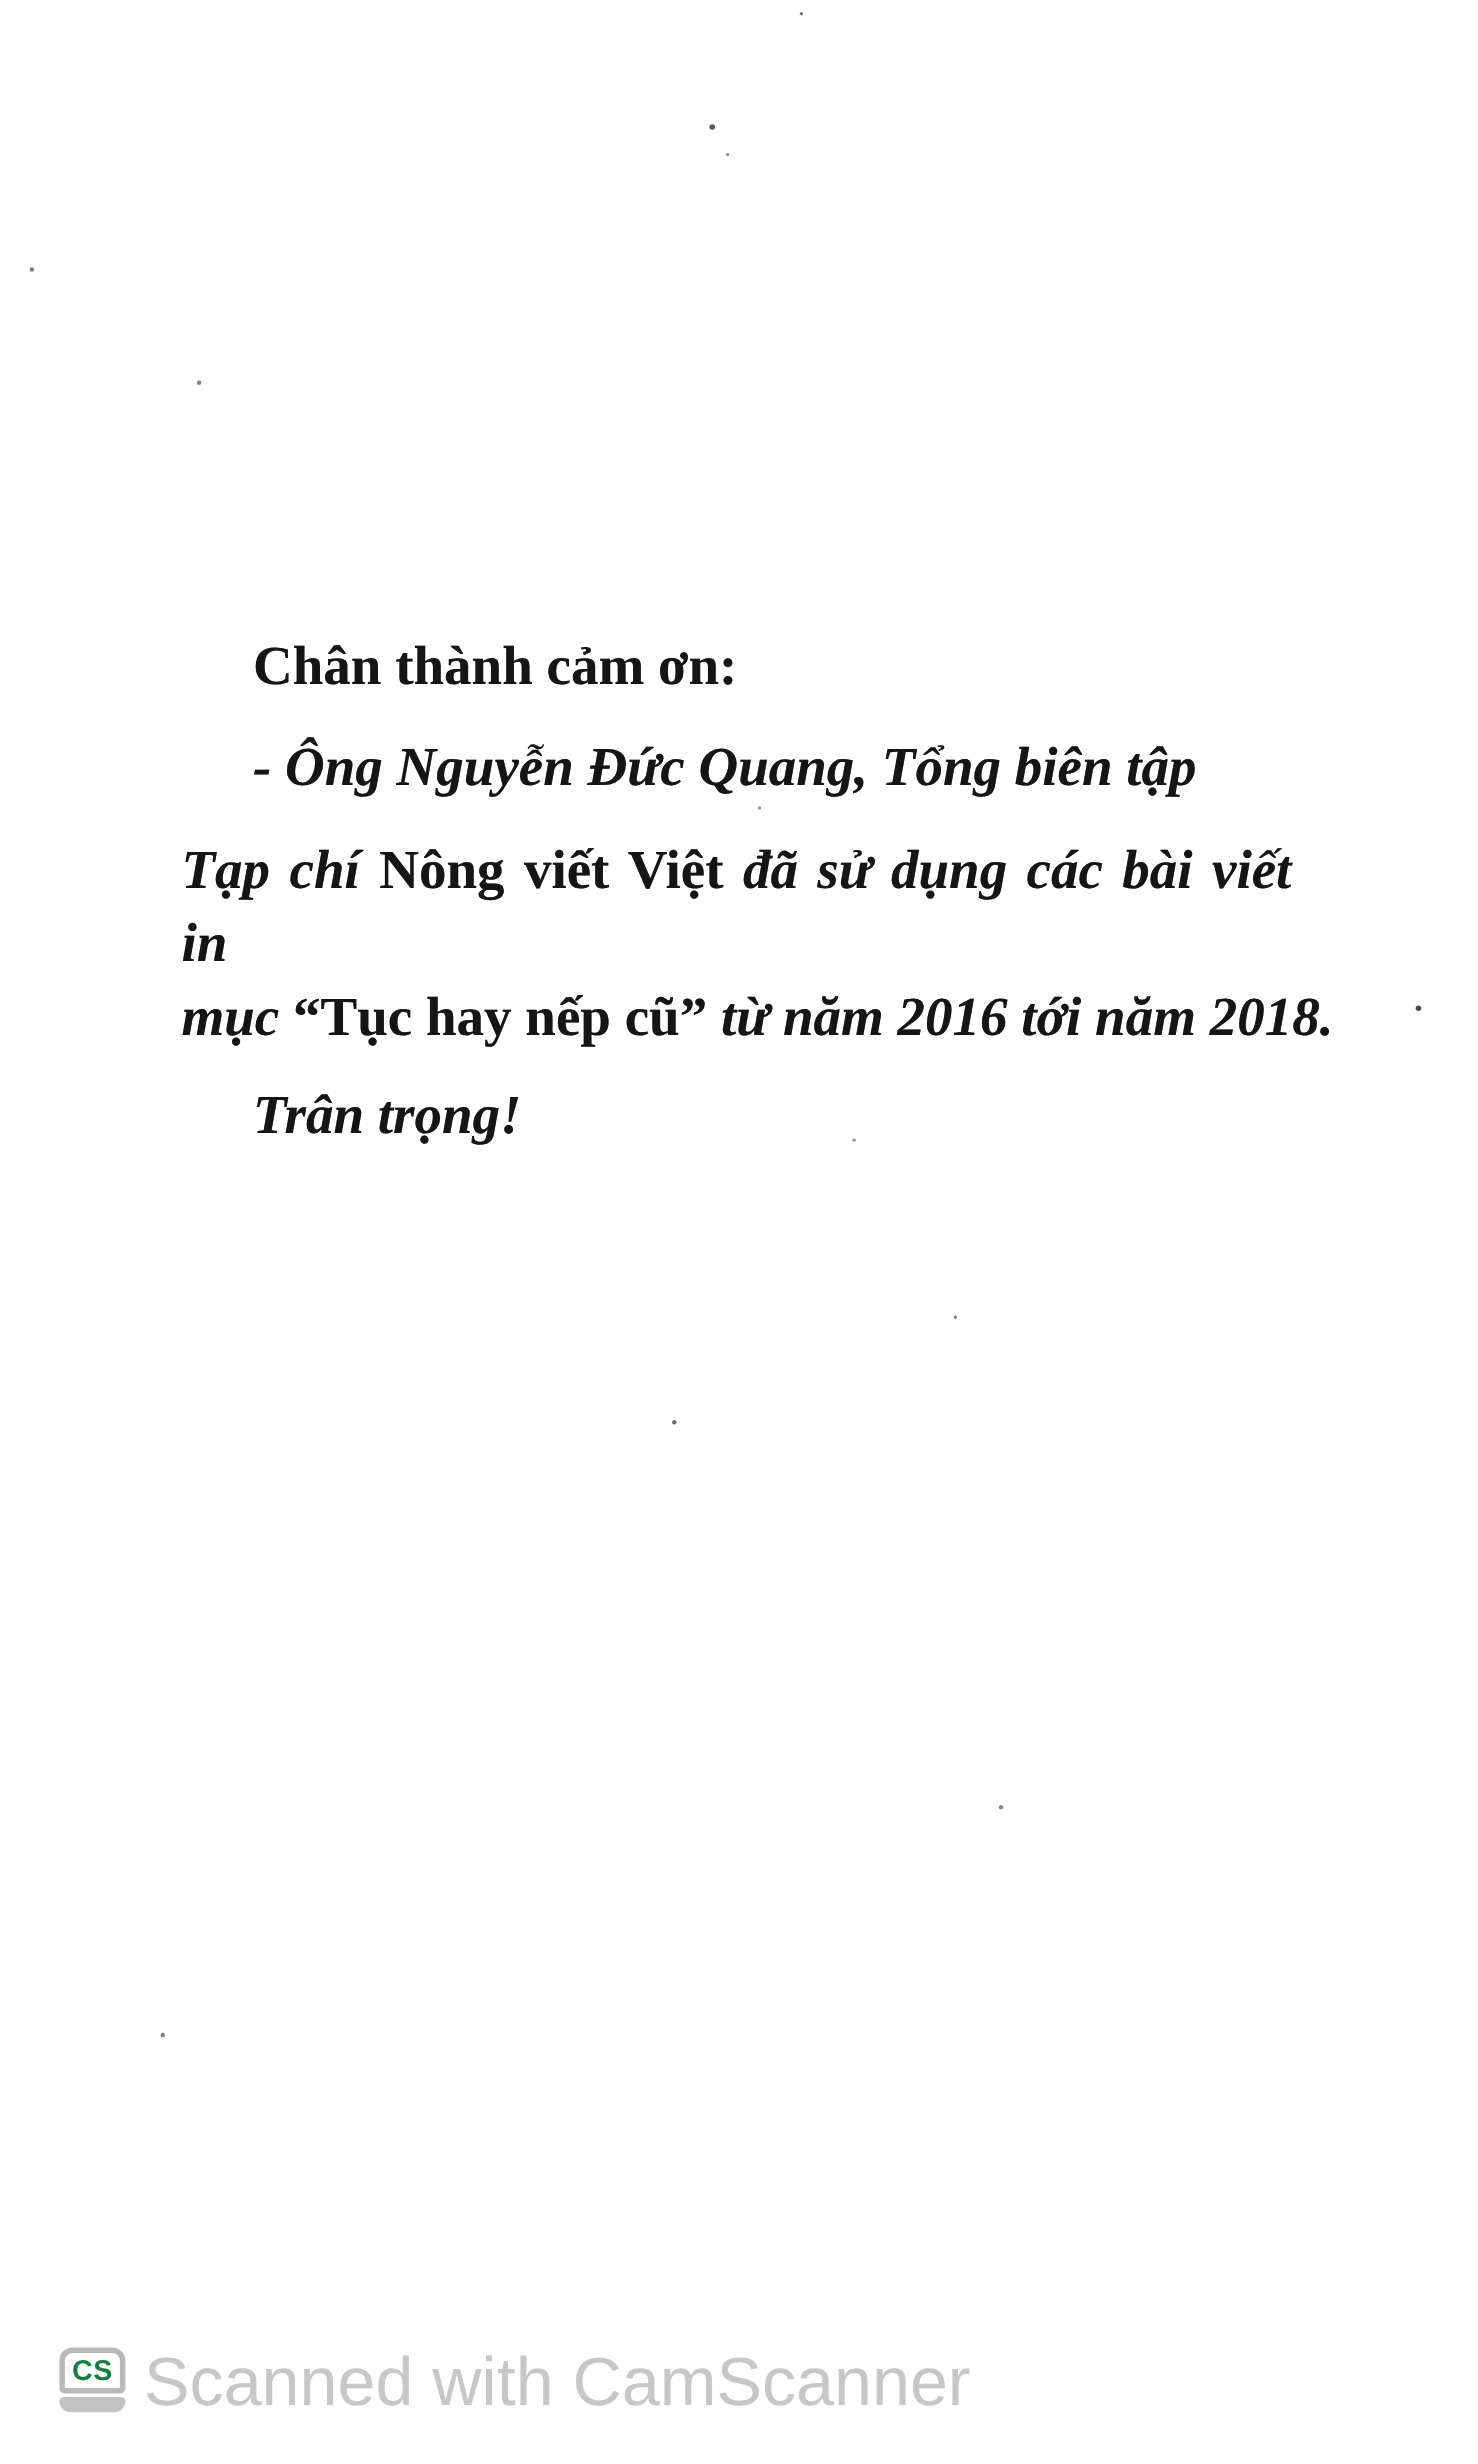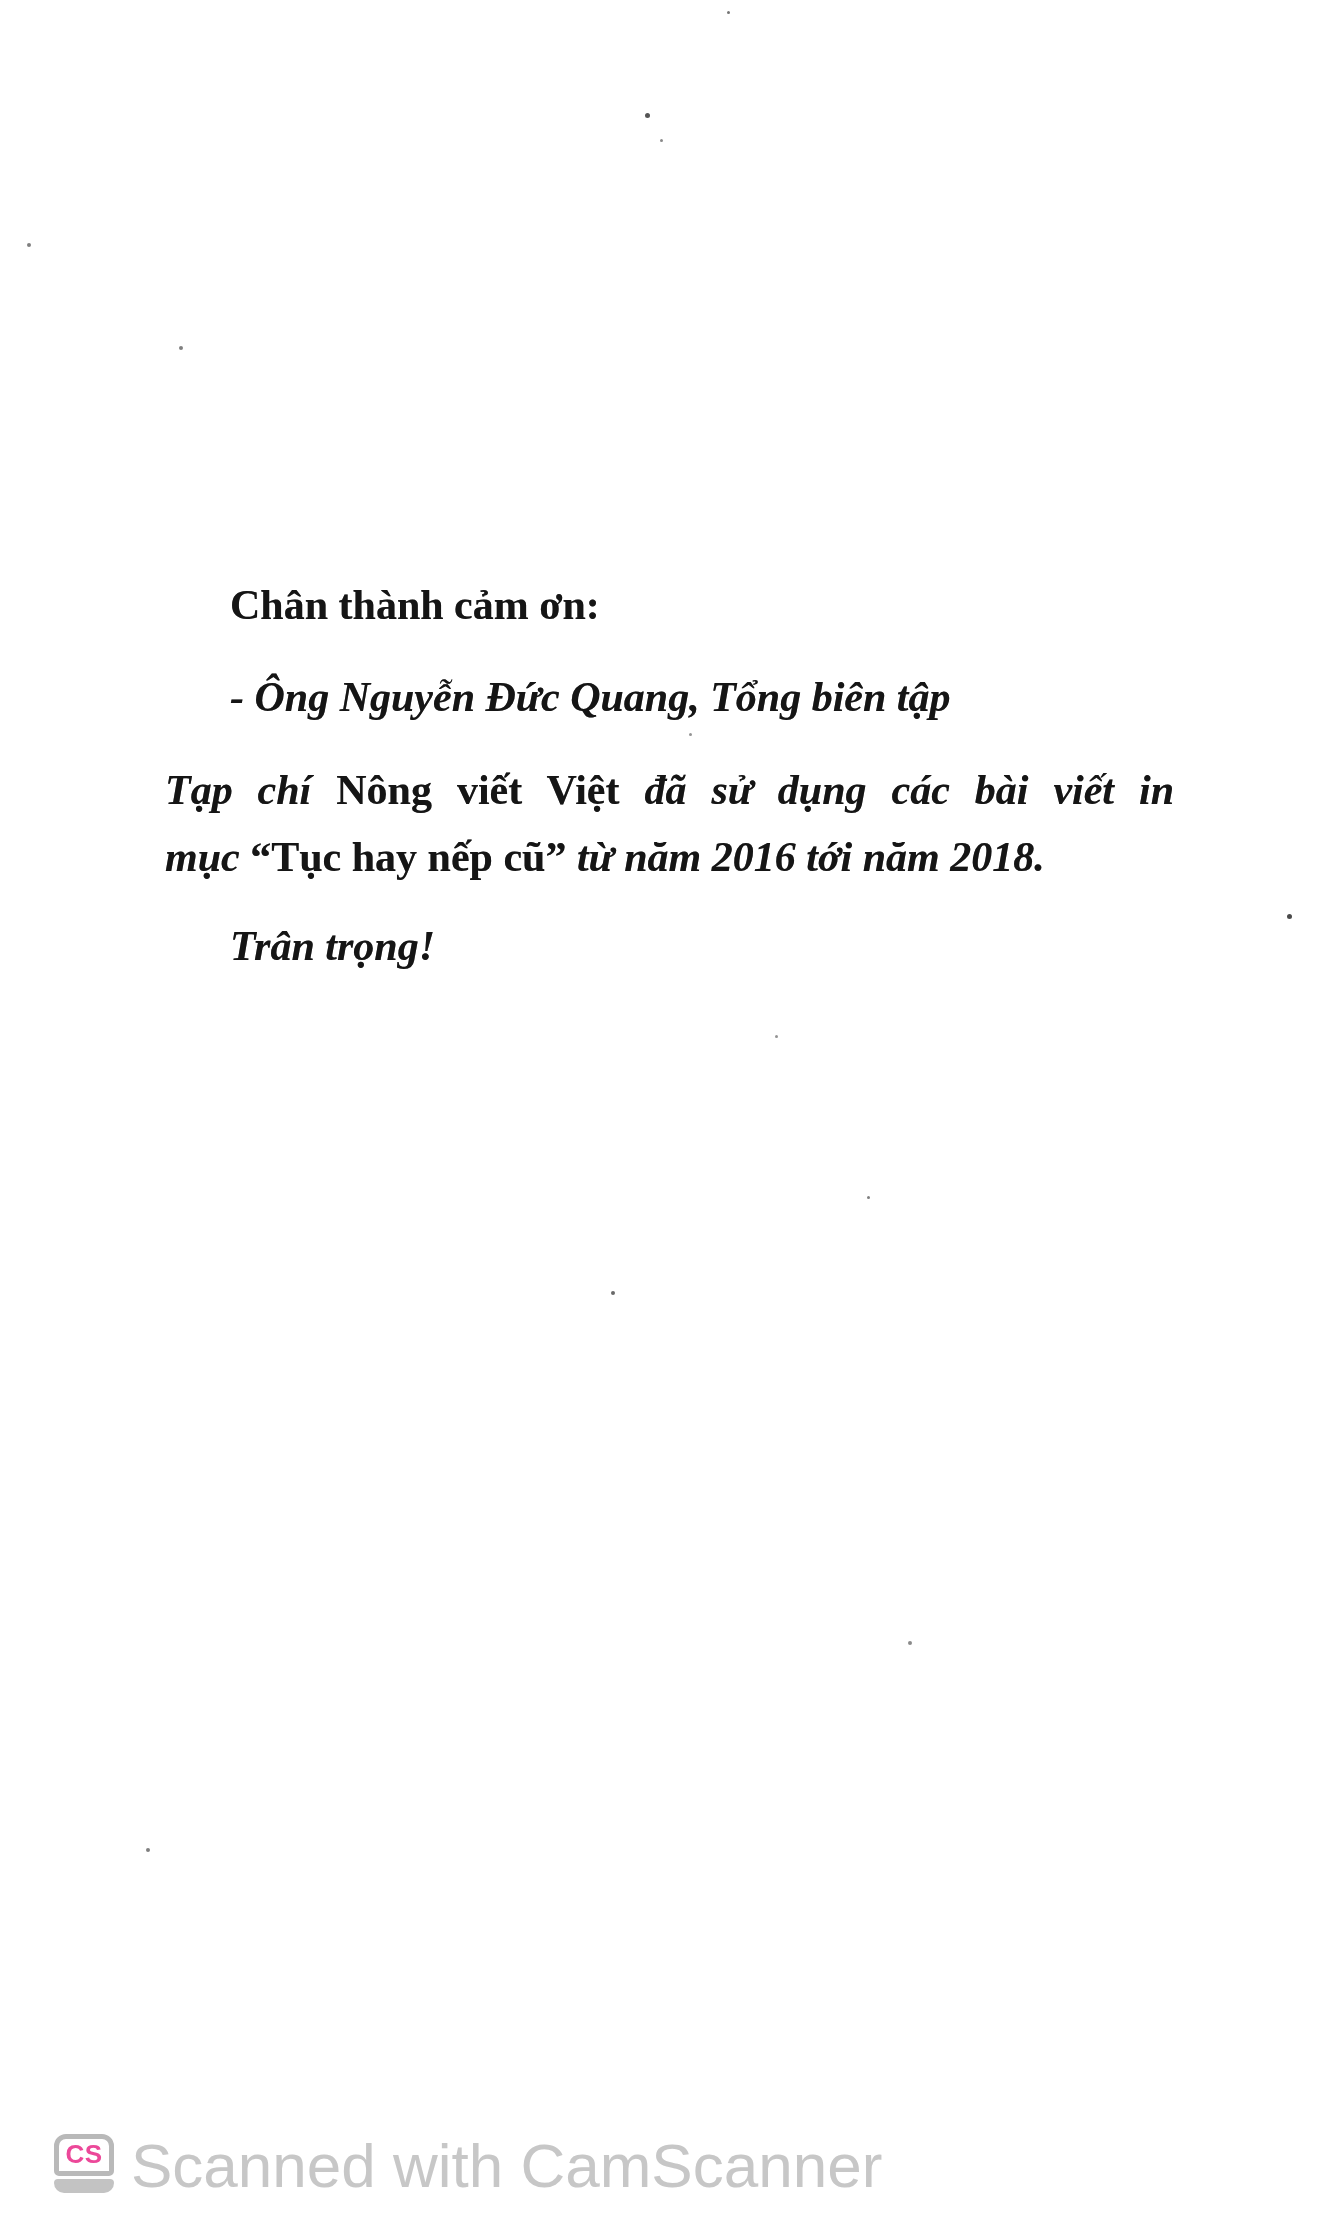--- a/index.html
+++ b/index.html
@@ -16,21 +16,21 @@
     inset: 0;
     background: #ffffff;
   }
   
   .text-block {
     position: absolute;
     left: 165px;
     top: 570px;
     width: 1009px;
     font-family: "Liberation Serif", "DejaVu Serif", serif;
-    font-size: 42px;
+    font-size: 50px;
     color: #151515;
     font-weight: 700;
     text-shadow: 0 0 0.6px rgba(20,20,20,0.55);
   }
   .line { line-height: 67px; white-space: nowrap; }
   .heading {
     line-height: 70px;
     margin-bottom: 22px;
     text-indent: 65px;
   }
@@ -74,27 +74,27 @@
     width: 60px;
     height: 59px;
   }
   .cs-logo .box {
     box-sizing: border-box;
     width: 60px;
     height: 42px;
     border: 5px solid #b9b9b9;
     border-radius: 12px 12px 5px 5px;
     display: flex;
-    align-items: flex-start;
+    align-items: center;
     justify-content: center;
     font-family: "Liberation Sans", sans-serif;
     font-weight: bold;
     font-size: 26px;
     letter-spacing: 0.5px;
-    color: #ec4899;
+    color: #15803d;
   }
   .cs-logo .bar {
     margin-top: 3px;
     width: 60px;
     height: 14px;
     background: #c3c3c3;
     border-radius: 4px 4px 10px 10px;
   }
   .watermark-text {
     position: absolute;

